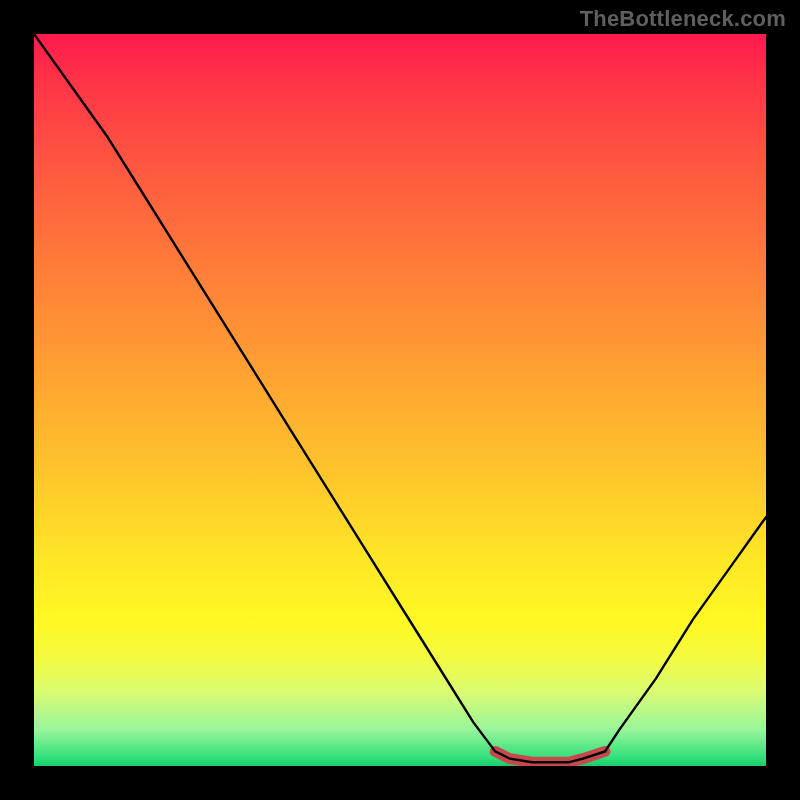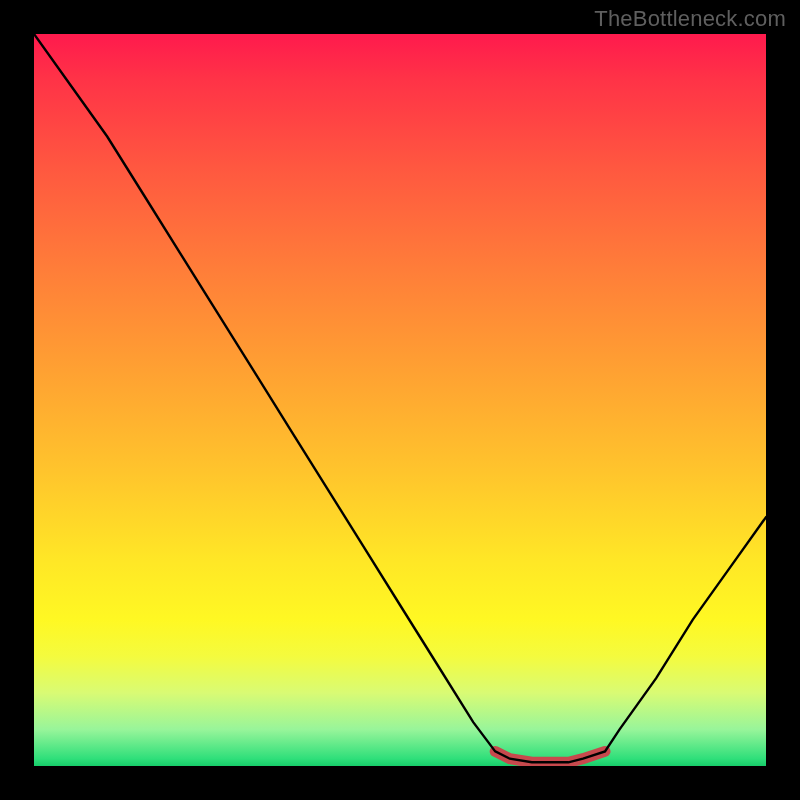--- a/index.html
+++ b/index.html
@@ -16,21 +16,21 @@
     width: 800px;
     height: 800px;
     background: #000;
   }
   .watermark {
     position: absolute;
     top: 6px;
     right: 14px;
     color: #5f5f5f;
     font-size: 22px;
-    font-weight: 400;
+    font-weight: 700;
     letter-spacing: 0.2px;
     z-index: 20;
   }
   .plot {
     position: absolute;
     left: 34px;
     top: 34px;
     width: 732px;
     height: 732px;
     overflow: hidden;

